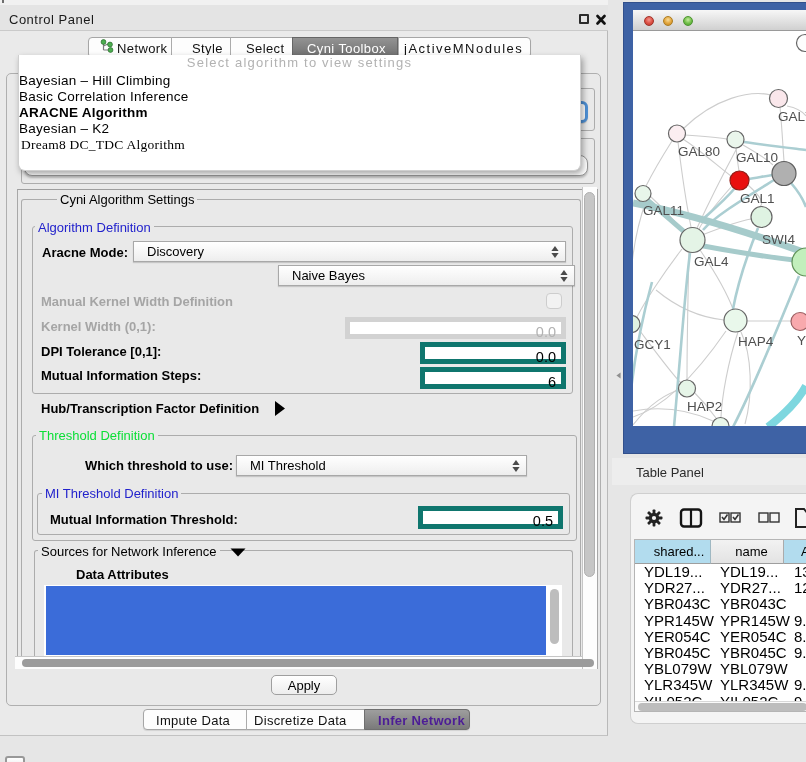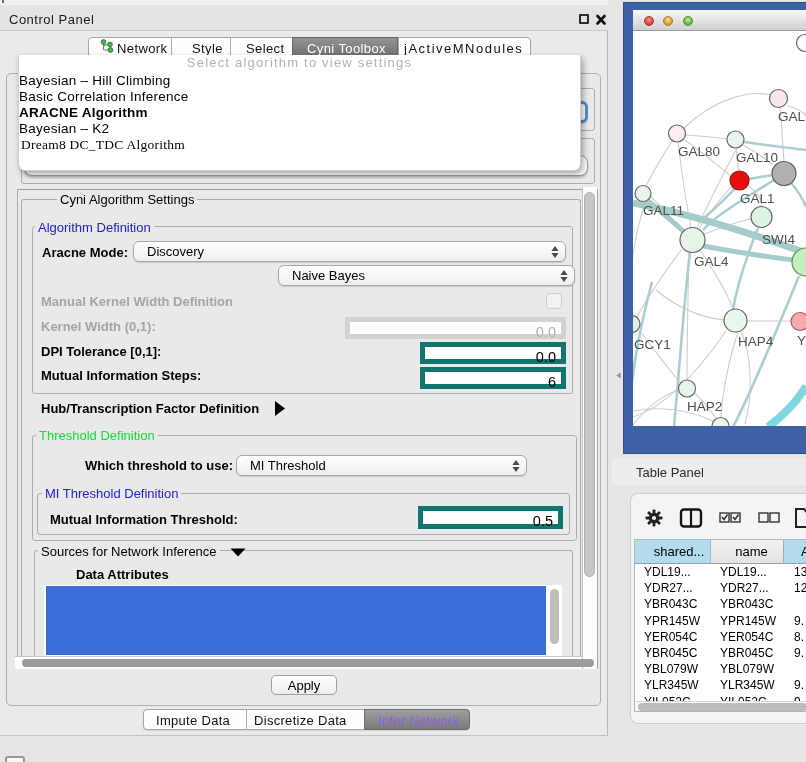--- a/index.html
+++ b/index.html
@@ -3,21 +3,21 @@
 <meta charset="utf-8">
 <style>
   * { margin:0; padding:0; box-sizing:border-box; }
   html,body { width:806px; height:762px; overflow:hidden; }
   body { font-family:"Liberation Sans", sans-serif; background:#e6e6e6; position:relative; }
   .abs { position:absolute; }
   .lbl { font-size:13px; font-weight:bold; color:#000; white-space:nowrap; }
   .dis { color:#a5a5a5; }
   .grp { position:absolute; border:1px solid #acacac; border-radius:3px; }
   .gtitle { position:absolute; font-size:13px; background:#e9e9e9; padding:0 3px; white-space:nowrap; }
-  .combo { position:absolute; background:linear-gradient(#ffffff,#f3f3f3 70%,#ededed); border:1px solid #a8a8a8; border-radius:6px; box-shadow:0 1px 1px rgba(0,0,0,0.15); }
+  .combo { position:absolute; background:linear-gradient(#ffffff,#f3f3f3 70%,#ededed); border:1px solid #a8a8a8; border-radius:0; box-shadow:0 1px 1px rgba(0,0,0,0.15); }
   .combo .ct { position:absolute; left:13px; top:2px; font-size:13px; color:#000; }
   .carr { position:absolute; right:6px; top:4px; width:8px; }
   .tfield { position:absolute; background:#fff; border:5px solid #0f766e; }
   .tfield .tv { position:absolute; right:5px; top:2px; font-size:14.5px; color:#000; }
 </style>
 </head>
 <body>
 
 <div class="abs" id="cpwin" style="left:0; top:0; width:608px; height:736px; background:#eaeaea; border-right:1px solid #b9b9b9; border-bottom:1px solid #c2c2c2;">
 
@@ -141,21 +141,21 @@
   <div class="abs" style="left:15px; top:656px; width:567px; height:13px; background:#fdfdfd; border-top:1px solid #c6c6c6;"></div>
   <div class="abs" style="left:22px; top:659px; width:572px; height:8px; background:#9c9c9c; border-radius:4px;"></div>
 
   <div class="abs" style="left:271px; top:675px; width:66px; height:20px; background:linear-gradient(#ffffff,#ededed); border:1px solid #9f9f9f; border-radius:5px; text-align:center; font-size:13px; padding-top:2px;">Apply</div>
 
   <div class="abs" style="left:143px; top:709px; width:327px; height:21px; background:#fdfdfd; border:1px solid #a6a6a6; border-radius:4px; box-shadow:0 1px 1px rgba(0,0,0,0.10);"></div>
   <div class="abs" style="left:246px; top:709px; width:1px; height:21px; background:#ababab;"></div>
   <div class="abs" style="left:364px; top:709px; width:106px; height:21px; background:linear-gradient(#9e9e9e,#7a7a7a); border:1px solid #6f6f6f; border-radius:0 4px 4px 0;"></div>
   <div class="abs" style="left:156px; top:713px; font-size:13px; letter-spacing:0.3px; color:#111;">Impute Data</div>
   <div class="abs" style="left:254px; top:713px; font-size:13px; letter-spacing:0.3px; color:#111;">Discretize Data</div>
-  <div class="abs" style="left:378px; top:713px; font-size:13px; letter-spacing:0.3px; color:#8b5cf6;">Infer Network</div>
+  <div class="abs" style="left:378px; top:713px; font-size:13px; letter-spacing:0.3px; color:#4c1d95;font-weight:bold;">Infer Network</div>
 </div>
 
 <div class="abs" style="left:5px; top:756px; width:20px; height:14px; border:2px solid #989898; border-radius:3px; background:linear-gradient(#fff,#e8e8e8);"></div>
 
 <div class="abs" style="left:18px; top:55px; width:563px; height:116px; background:#fff; border:1px solid #cfcfcf; border-top:none; border-radius:0 0 7px 7px; box-shadow:2px 3px 6px rgba(0,0,0,0.35); z-index:50;"></div>
 <div class="abs" style="left:18px; top:55px; width:563px; z-index:51; font-size:13.5px; letter-spacing:0.25px; color:#000;">
   <div style="height:18px; text-align:center; color:#b2b2b2; padding-top:0px; font-size:13px; letter-spacing:1.2px;">Select algorithm to view settings</div>
   <div style="height:16px; padding-left:1px;">Bayesian – Hill Climbing</div>
   <div style="height:16px; padding-left:1px;">Basic Correlation Inference</div>
   <div style="height:16px; padding-left:1px; font-weight:bold;">ARACNE Algorithm</div>
@@ -292,21 +292,21 @@
     <rect x="126" y="6" width="9" height="9"></rect>
   </g>
 
   <path d="M152 2 L160 2 L164 7 L164 20 L152 20 Z" fill="none" stroke="#222" stroke-width="2"></path>
 </svg>
 
 <div class="abs" style="left:634px; top:539px; width:172px; height:173px; background:#fff; border:1px solid #b5b5b5; border-right:none; overflow:hidden;">
   <div class="abs" style="left:0; top:0; width:76px; height:24px; background:#b2dcee; border-right:1px solid #9fb8c2; border-bottom:1px solid #9e9e9e; text-align:center; font-size:13px; padding-top:4px; text-indent:13px;">shared...</div>
   <div class="abs" style="left:76px; top:0; width:73px; height:24px; background:linear-gradient(#f2f2f2,#e3e3e3); border-right:1px solid #ababab; border-bottom:1px solid #9e9e9e; text-align:center; font-size:13px; padding-top:4px; text-indent:9px;">name</div>
   <div class="abs" style="left:149px; top:0; width:23px; height:24px; background:#b2dcee; border-bottom:1px solid #9e9e9e; font-size:13px; padding-top:4px; padding-left:17px;">A</div>
-  <div class="abs" style="left:0; top:24px; width:172px; font-size:12px; line-height:16.2px; color:#000;">
+  <div class="abs" style="left:0; top:24px; width:172px; font-size:15px; line-height:16.2px; color:#000;">
     <div style="position:relative; height:16.2px;">
         <span style="position:absolute;left:9px;">YDL19...</span>
         <span style="position:absolute;left:85px;">YDL19...</span>
         <span style="position:absolute;left:159px;">13</span>
       </div>
     <div style="position:relative; height:16.2px;">
         <span style="position:absolute;left:9px;">YDR27...</span>
         <span style="position:absolute;left:85px;">YDR27...</span>
         <span style="position:absolute;left:159px;">12</span>
       </div>

